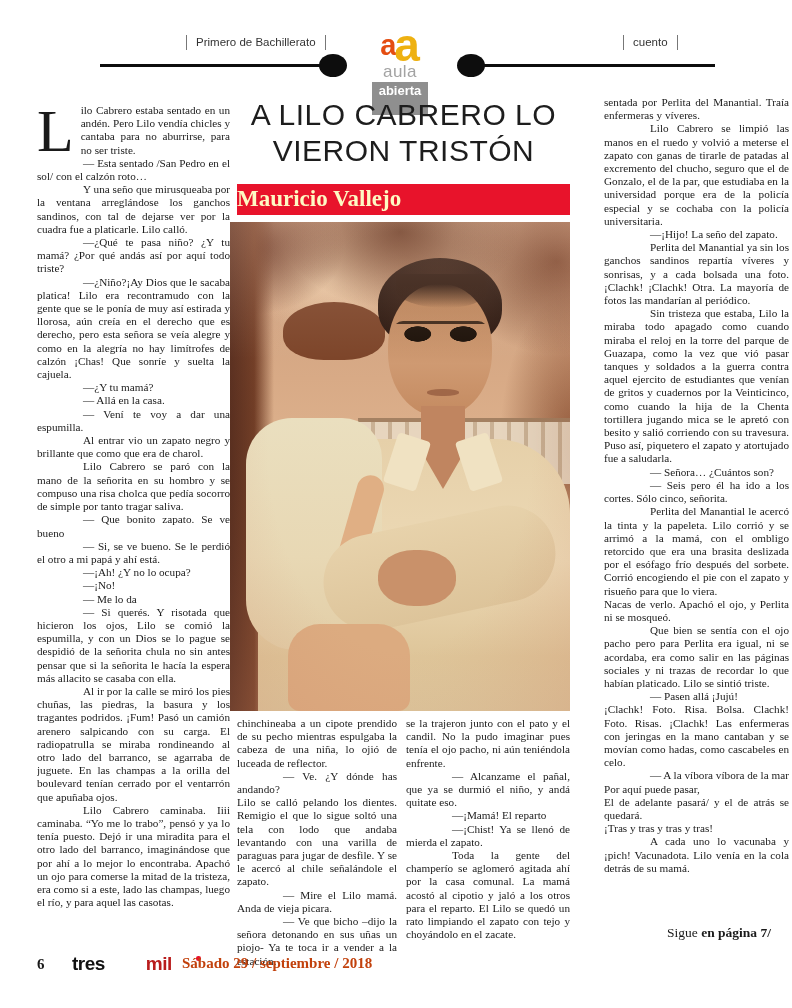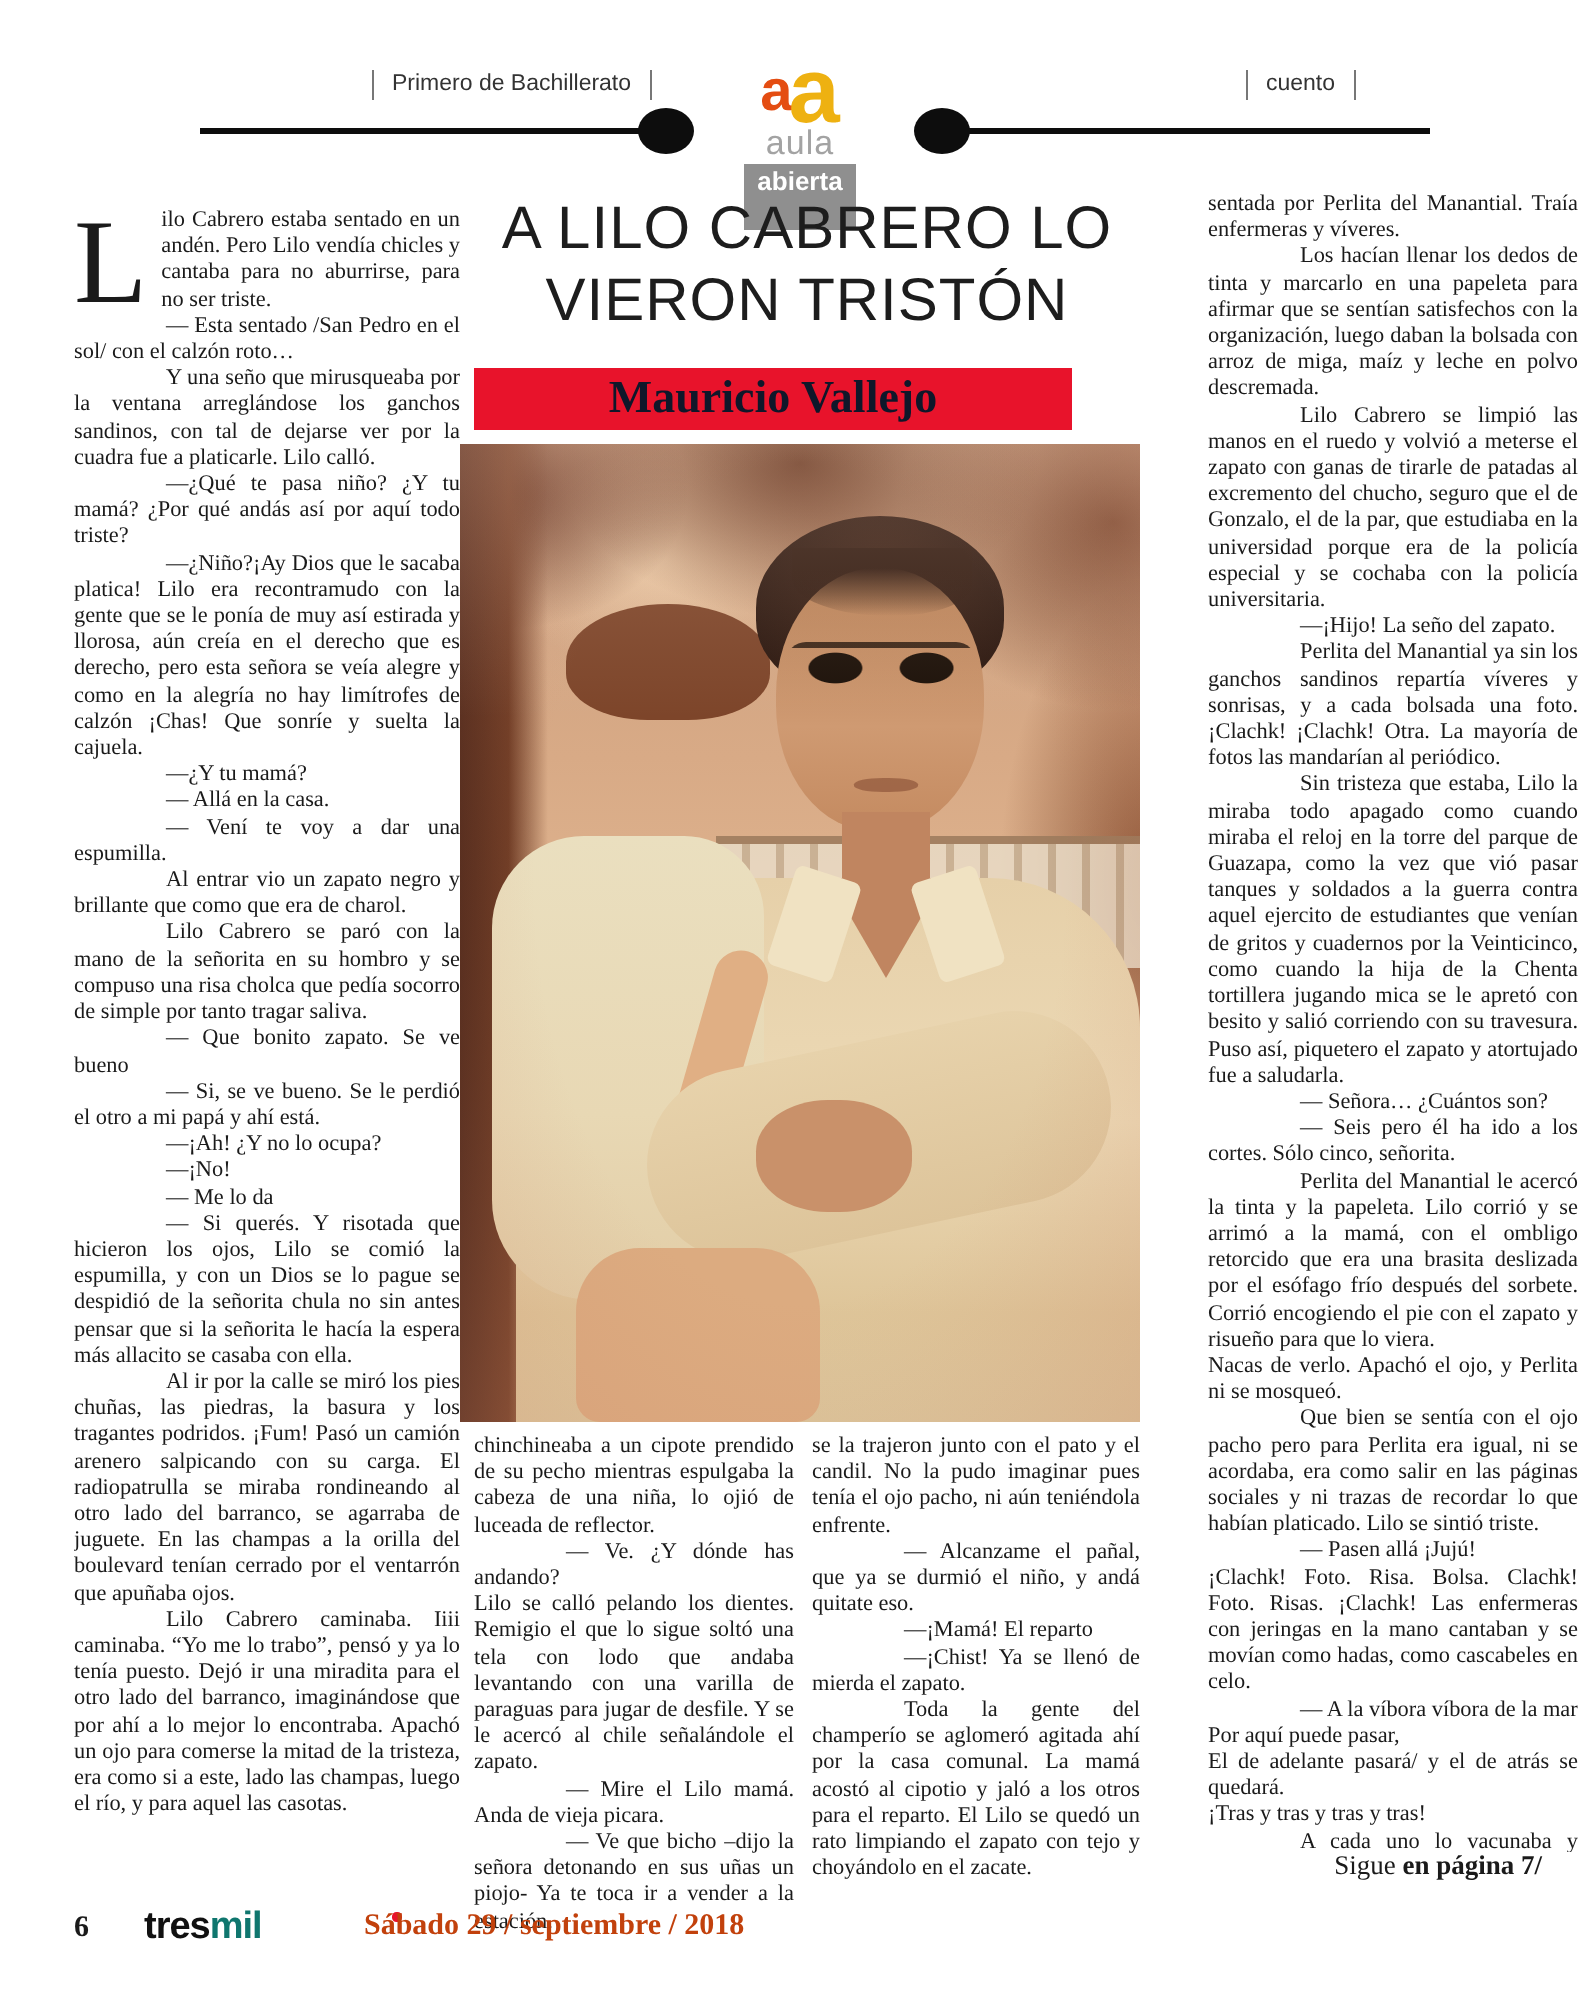--- a/index.html
+++ b/index.html
@@ -24,22 +24,22 @@
   .logo-a1{color:#e44d12;font-size:29px;font-weight:bold;letter-spacing:-2px;vertical-align:6px;}
   .logo-a2{color:#eeb111;font-size:46px;font-weight:bold;}
   .logo-aula{color:#a3a3a3;font-size:17px;line-height:16px;letter-spacing:.5px;}
   .logo-abierta{display:inline-block;margin-top:2px;background:#8f8f8f;color:#fff;
         font-size:13px;font-weight:bold;padding:1px 7px 17px;}
 
   
   .headline{position:absolute;left:237px;top:97px;width:333px;text-align:center;
         font-family:"Liberation Sans",sans-serif;font-size:30px;line-height:36px;
         color:#1d1d1d;letter-spacing:.5px;}
-  .author-banner{position:absolute;left:237px;top:184px;width:299px;height:31px;
-        background:#e8132b;color:#0f172a;text-align:center;font-weight:bold;
+  .author-banner{position:absolute;left:237px;top:184px;width:333px;height:31px;
+        background:#e8132b;color:#fef9c3;text-align:left;font-weight:bold;
         font-size:23px;line-height:30px;font-family:"Liberation Serif",serif;}
 
   
   .col{position:absolute;font-size:11.2px;line-height:13.2px;text-align:justify;overflow:hidden;}
   .col p{margin:0;}
   .col p.ind{text-indent:46px;}
   .col1{left:37px;top:104px;width:193px;height:846px;}
   .col2a{left:237px;top:717px;width:160px;height:248px;}
   .col2b{left:406px;top:717px;width:164px;height:248px;}
   .col3{left:580px;top:96px;width:185px;height:830px;margin-left:24px;}
@@ -103,21 +103,21 @@
       background:
         radial-gradient(ellipse at 50% 45%, rgba(255,225,195,0) 55%, rgba(205,135,105,.28) 100%),
         linear-gradient(180deg, rgba(252,225,205,.20) 0%, rgba(0,0,0,0) 28%);}
 
   
   .footer{position:absolute;left:0;top:953px;width:792px;height:30px;}
   .pageno{position:absolute;left:37px;top:3px;font-size:15px;font-weight:bold;}
   .tm{position:absolute;left:72px;top:0;font-family:"Liberation Sans",sans-serif;
       font-size:19px;font-weight:bold;letter-spacing:-.5px;}
   .tm .tres{color:#111;}
-  .tm .mil{color:#0f766e;position:relative;}
+  .tm .mil{color:#b91c1c;position:relative;margin-left:41px;}
   .tm-dot{position:absolute;left:124px;top:3px;width:4.5px;height:4.5px;border-radius:50%;
       background:#e8132b;}
   .fdate{position:absolute;left:182px;top:2px;font-size:15px;font-weight:bold;color:#c2410c;}
 </style>
 </head>
 <body>
 
 <div class="page">
 
   <div class="tag tag-left">Primero de Bachillerato</div>
@@ -197,21 +197,20 @@
   <div class="col col2b">
       <p>se la trajeron junto con el pato y el candil. No la pudo imaginar pues tenía el ojo pacho, ni aún teniéndola enfrente.</p>
       <p class="ind">— Alcanzame el pañal, que ya se durmió el niño, y andá quitate eso.</p>
       <p class="ind">—¡Mamá! El reparto</p>
       <p class="ind">—¡Chist! Ya se llenó de mierda el zapato.</p>
       <p class="ind">Toda la gente del champerío se aglomeró agitada ahí por la casa comunal. La mamá acostó al cipotio y jaló a los otros para el reparto. El Lilo se quedó un rato limpiando el zapato con tejo y choyándolo en el zacate.</p>
     </div>
 
   <div class="col col3">
       <p>sentada por Perlita del Manantial. Traía enfermeras y víveres.</p>
-      <p class="ind">Los hacían llenar los dedos de tinta y marcarlo en una papeleta para afirmar que se sentían satisfechos con la organización, luego daban la bolsada con arroz de miga, maíz y leche en polvo descremada.</p>
       <p class="ind">Lilo Cabrero se limpió las manos en el ruedo y volvió a meterse el zapato con ganas de tirarle de patadas al excremento del chucho, seguro que el de Gonzalo, el de la par, que estudiaba en la universidad porque era de la policía especial y se cochaba con la policía universitaria.</p>
       <p class="ind">—¡Hijo! La seño del zapato.</p>
       <p class="ind">Perlita del Manantial ya sin los ganchos sandinos repartía víveres y sonrisas, y a cada bolsada una foto. ¡Clachk! ¡Clachk! Otra. La mayoría de fotos las mandarían al periódico.</p>
       <p class="ind">Sin tristeza que estaba, Lilo la miraba todo apagado como cuando miraba el reloj en la torre del parque de Guazapa, como la vez que vió pasar tanques y soldados a la guerra contra aquel ejercito de estudiantes que venían de gritos y cuadernos por la Veinticinco, como cuando la hija de la Chenta tortillera jugando mica se le apretó con besito y salió corriendo con su travesura. Puso así, piquetero el zapato y atortujado fue a saludarla.</p>
       <p class="ind">— Señora… ¿Cuántos son?</p>
       <p class="ind">— Seis pero él ha ido a los cortes. Sólo cinco, señorita.</p>
       <p class="ind">Perlita del Manantial le acercó la tinta y la papeleta. Lilo corrió y se arrimó a la mamá, con el ombligo retorcido que era una brasita deslizada por el esófago frío después del sorbete. Corrió encogiendo el pie con el zapato y risueño para que lo viera.</p>
       <p>Nacas de verlo. Apachó el ojo, y Perlita ni se mosqueó.</p>
       <p class="ind">Que bien se sentía con el ojo pacho pero para Perlita era igual, ni se acordaba, era como salir en las páginas sociales y ni trazas de recordar lo que habían platicado. Lilo se sintió triste.</p>
       <p class="ind">— Pasen allá ¡Jujú!</p>

